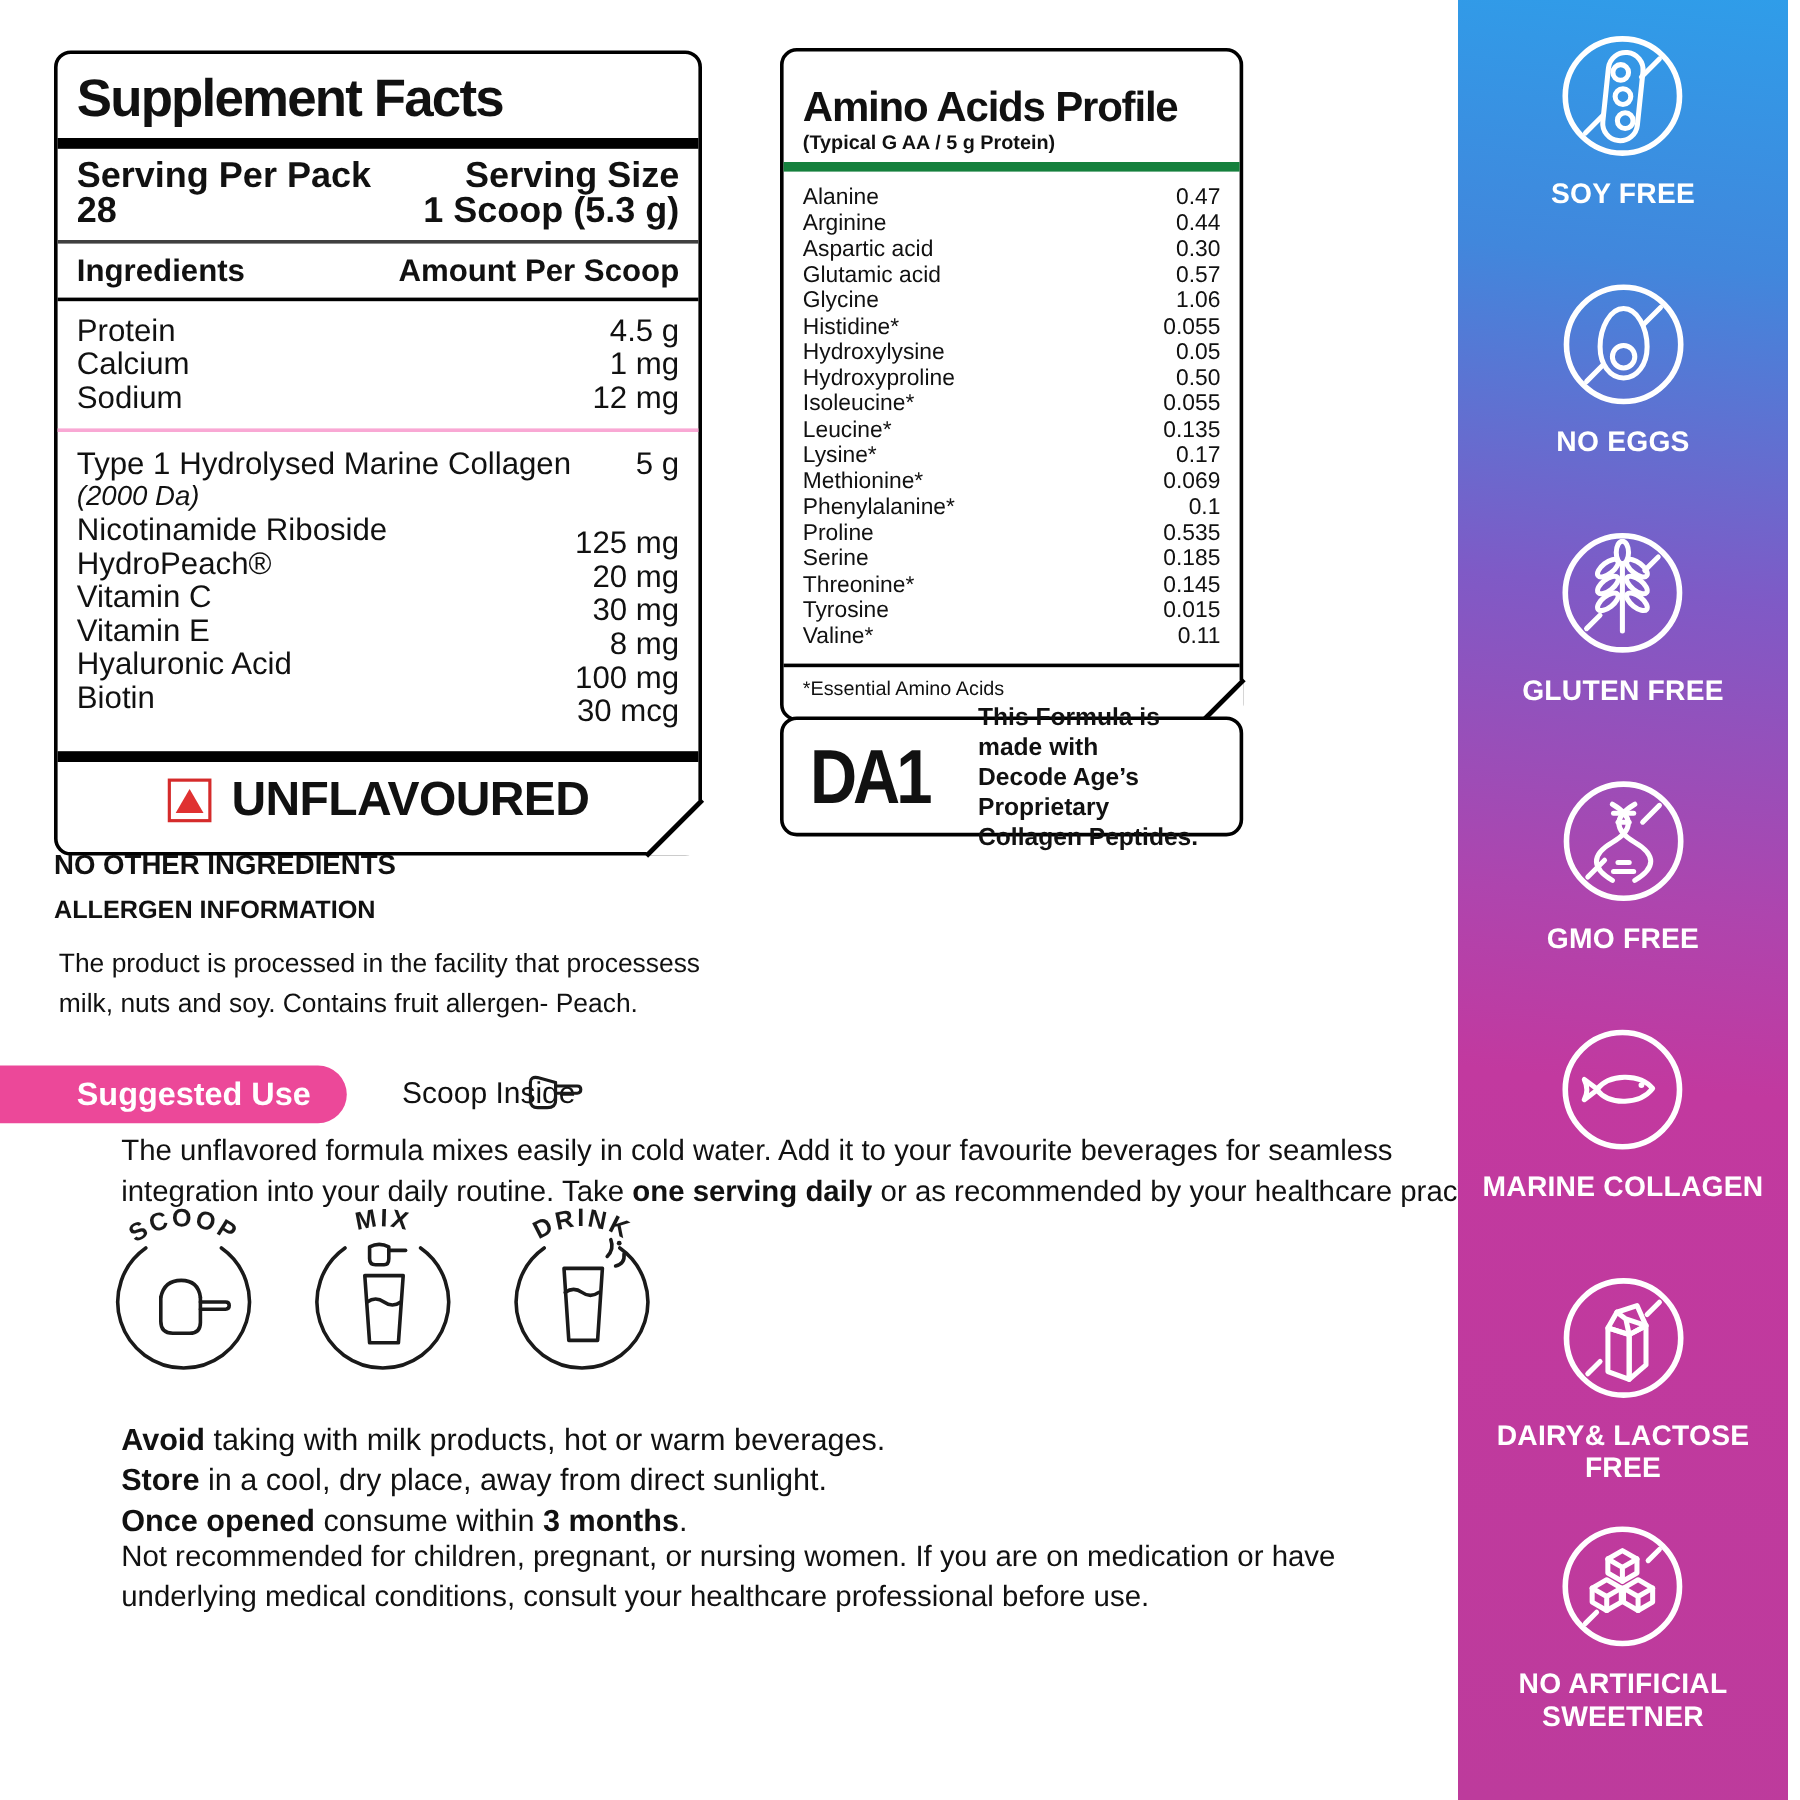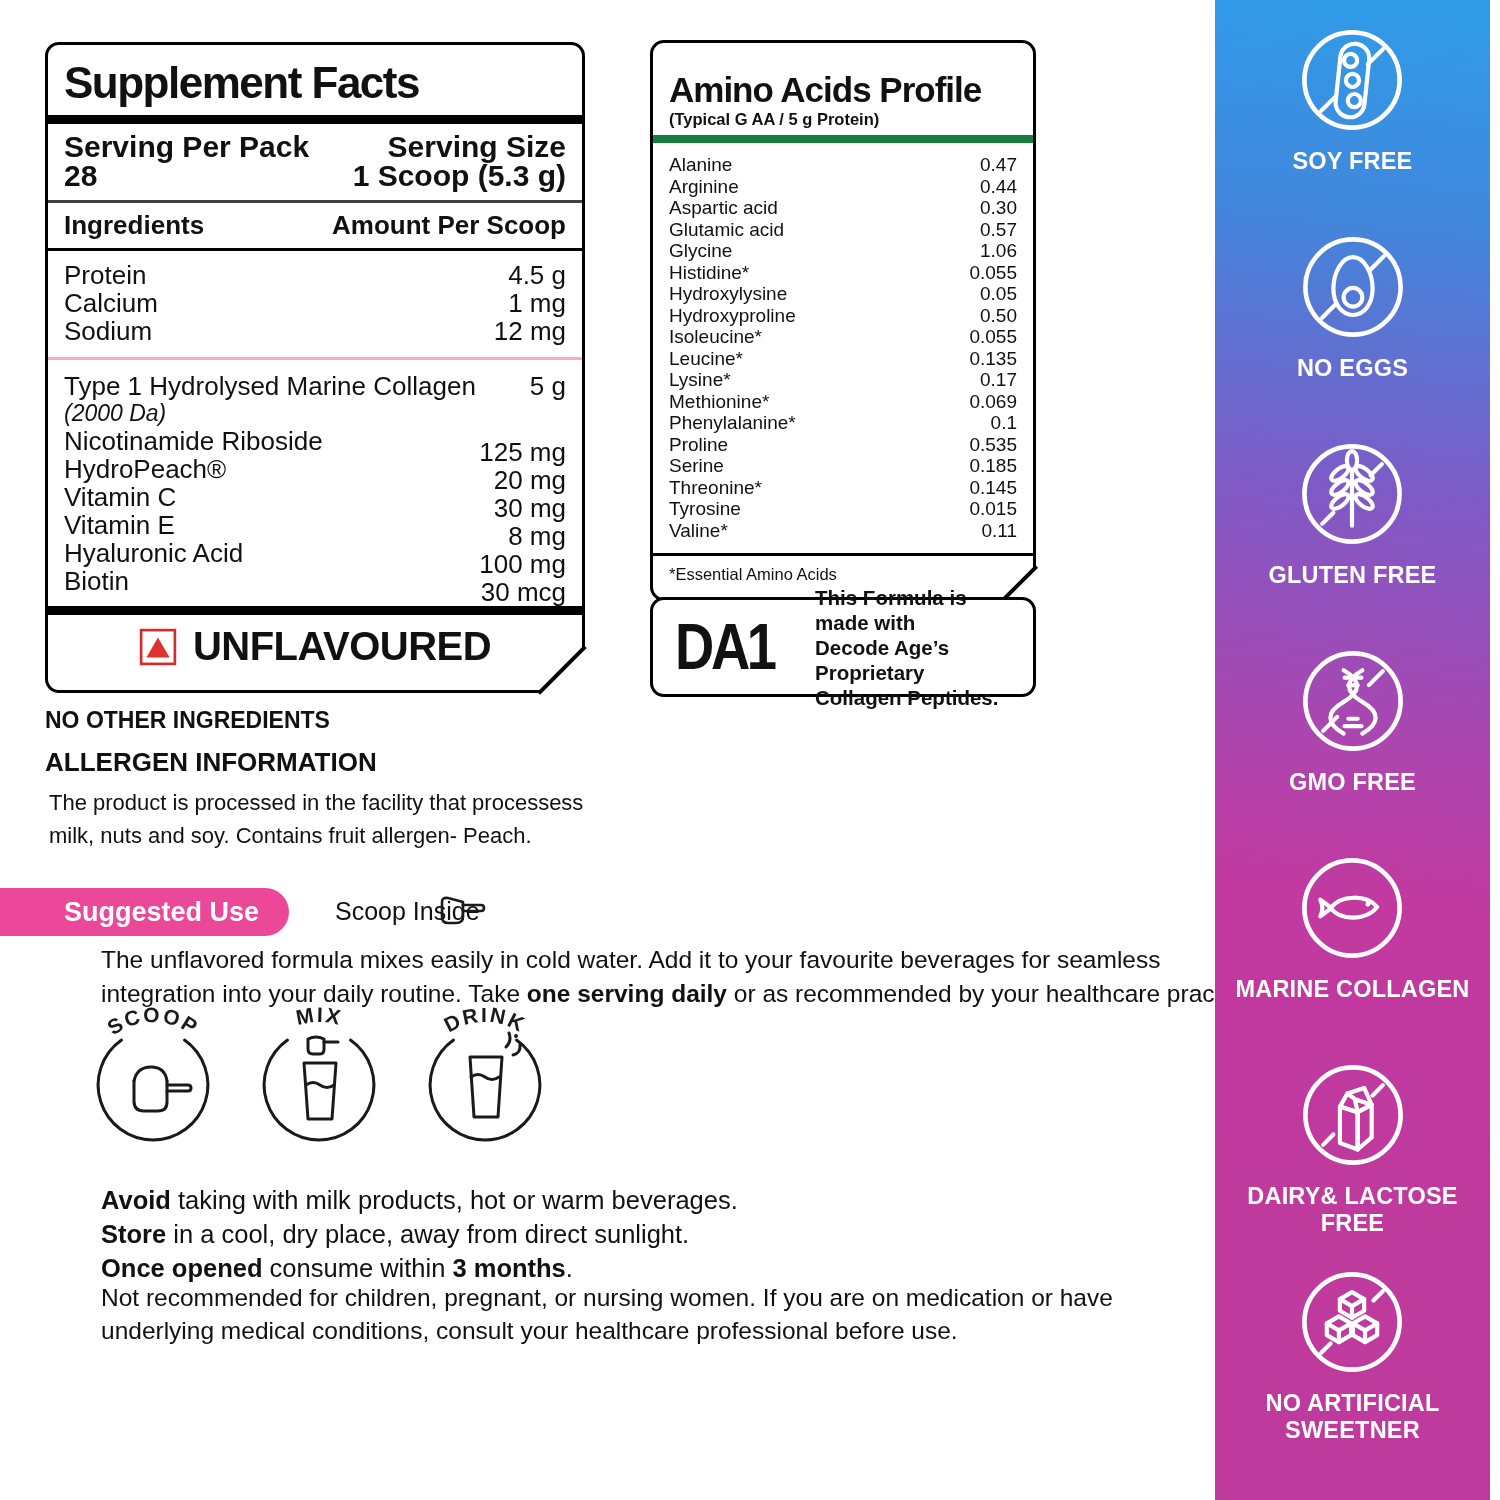--- a/index.html
+++ b/index.html
@@ -14,21 +14,21 @@
   .sf { left:45px; top:42px; width:540px; box-sizing:border-box; }
   .sf h1 { margin:0; font-size:44px; font-weight:700; letter-spacing:-1.5px;
            line-height:48px; padding:14px 16px 8px 16px; border-bottom:9px solid #000; }
   .sf-serving { display:flex; justify-content:space-between; padding:8px 16px 10px;
                 border-bottom:3px solid #404040; font-weight:700; font-size:30px; line-height:29px; }
   .sf-serving .col-r { text-align:right; }
   .sf-cols { display:flex; justify-content:space-between; padding:8px 16px;
              border-bottom:3px solid #000; font-weight:700; font-size:26px; line-height:29px; }
   .sf-nutrients { padding:10px 16px 12px; border-bottom:3px solid #f9a8d4; font-size:26px; }
   .nrow { display:flex; justify-content:space-between; line-height:28px; }
-  .sf-actives { padding:12px 16px 0; border-bottom:9px solid #000; font-size:26px; }
+  .sf-actives { padding:12px 16px 20px; border-bottom:9px solid #000; font-size:26px; }
   .collagen-row { display:flex; justify-content:space-between; line-height:28px; }
   .collagen-note { font-style:italic; font-size:23px; line-height:27px; }
   .actives-cols { display:flex; justify-content:space-between; }
   .a-names div { line-height:28px; }
   .a-amts { text-align:right; padding-top:11px; }
   .a-amts div { line-height:28px; }
   .sf-flavour { display:flex; align-items:center; justify-content:center; gap:16px; padding:9px 0 21px; }
   .sf-flavour .flavour-text { font-size:40px; font-weight:700; letter-spacing:-0.5px; }
 
   
@@ -52,21 +52,21 @@
   
   .da1 { left:650px; top:597px; width:386px; height:100px; box-sizing:border-box;
          display:flex; align-items:center; gap:24px; padding:0 10px 0 22px; }
   .da1-logo { font-size:64px; font-weight:800; letter-spacing:-4px; transform:scaleX(.85);
               transform-origin:left center; line-height:1; }
   .da1-text { font-size:20.5px; font-weight:700; line-height:25px; }
 
   
   .txt { position:absolute; white-space:nowrap; }
   .no-other { left:45px; top:707px; font-size:23px; font-weight:700; }
-  .allergen-title { left:45px; top:747px; font-size:26px; font-weight:700; }
+  .allergen-title { left:45px; top:747px; font-size:21px; font-weight:700; }
   .allergen-p { left:49px; top:786px; font-size:22px; line-height:33px; }
 
   
   .su-badge { position:absolute; left:0; top:888px; width:289px; height:48px; background:#ec4899;
               border-radius:0 26px 26px 0; color:#fff; font-size:27px; font-weight:700;
               display:flex; align-items:center; justify-content:flex-end; padding-right:30px;
               box-sizing:border-box; }
   .scoop-inside { left:303px; top:897px; font-size:25px;margin-left:32px; }
   .scoop-icon { position:absolute; left:437px; top:893px; }
   .su-p { left:101px; top:943px; font-size:24.5px; line-height:33.5px; }

